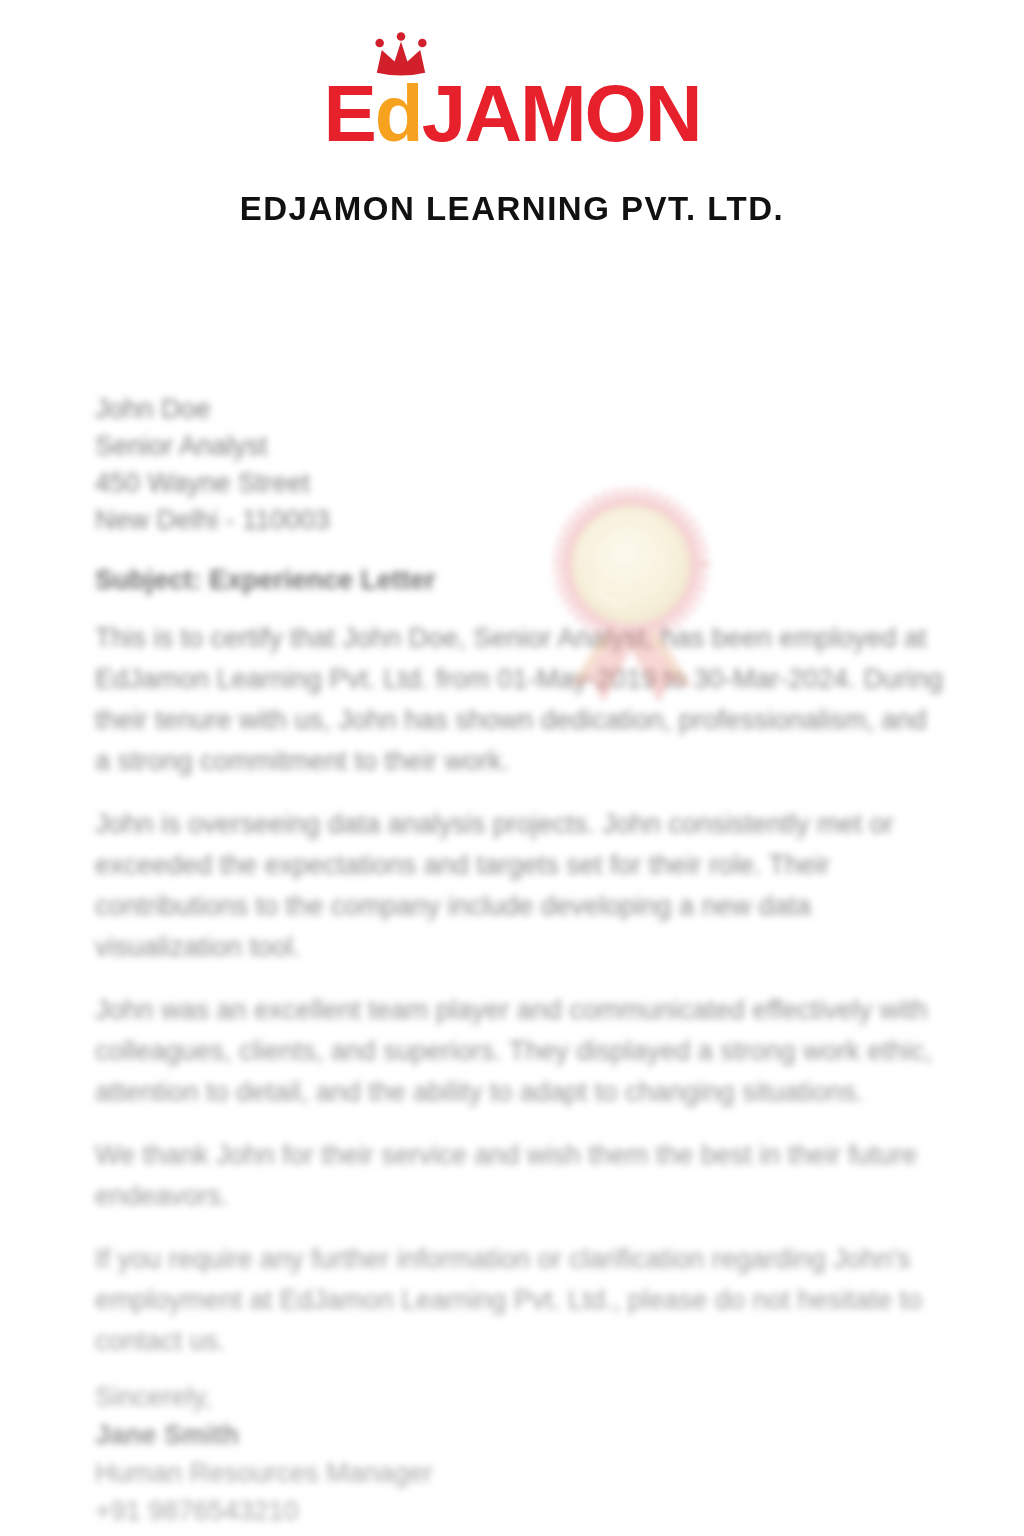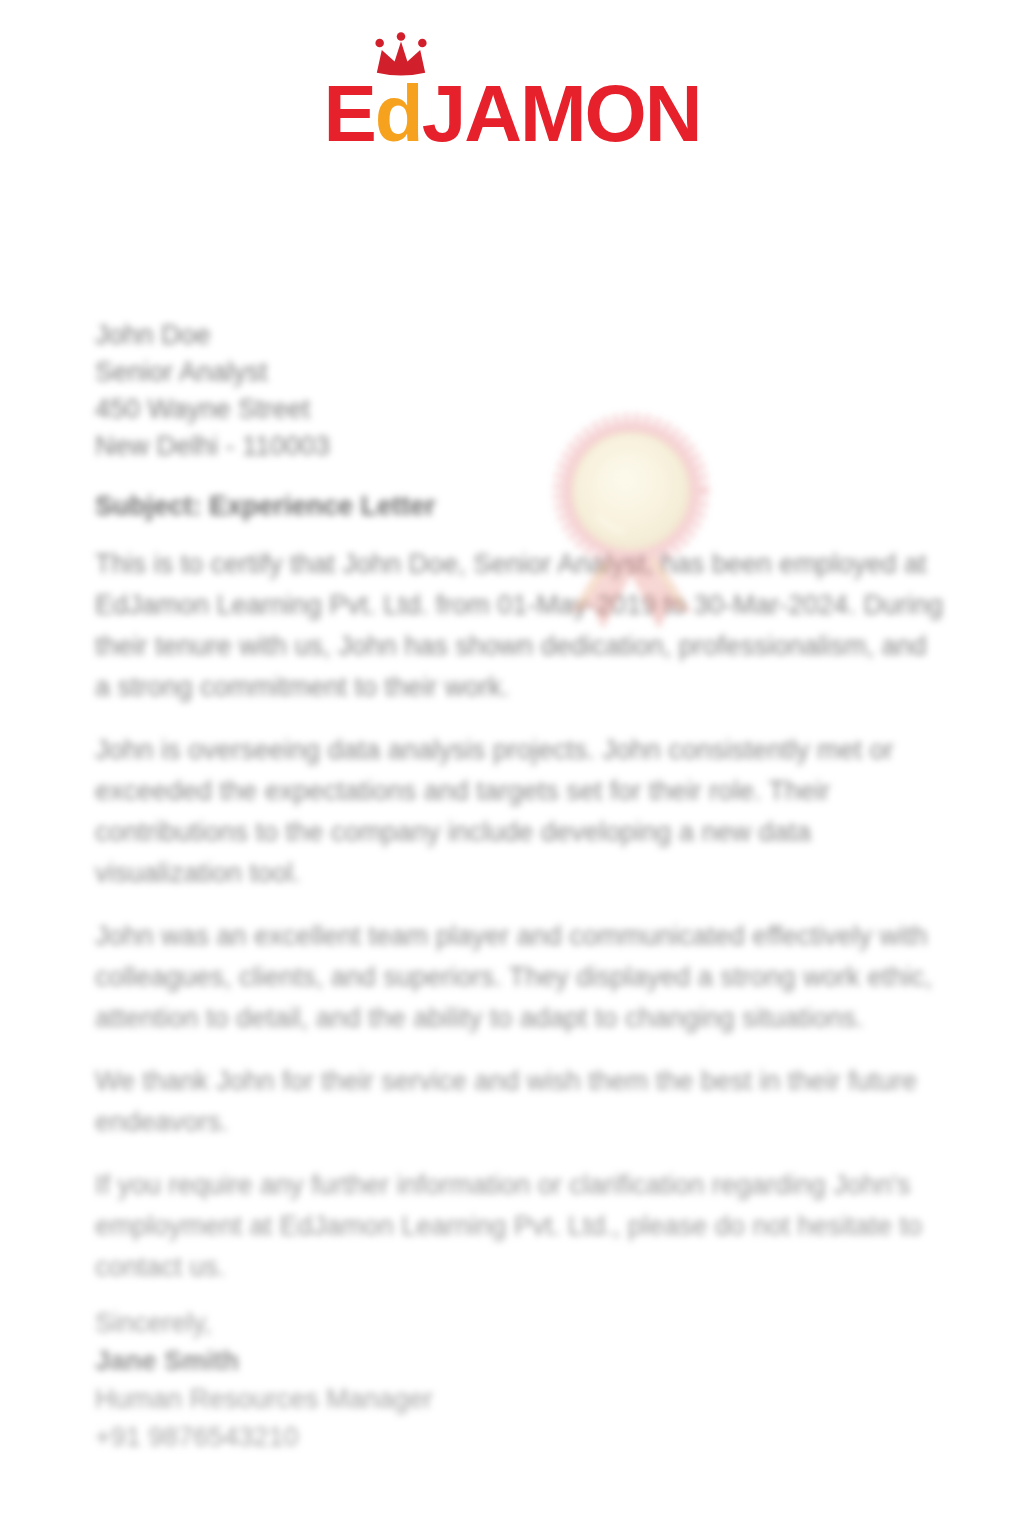--- a/index.html
+++ b/index.html
@@ -85,20 +85,21 @@
             <circle cx="45" cy="7" r="6"></circle>
             <circle cx="75" cy="16" r="6"></circle>
             <path d="M11,58 Q45,66 79,58 L72,26 L54,42 L45,14 L36,42 L18,26 Z"></path>
           </g>
         </svg>
       </span>
       <span class="logo-rest">JAMON</span>
     </div>
   </div>
 
+  <div class="company-name">EDJAMON LEARNING PVT. LTD.</div>
 
   <div class="letter">
 
     <svg class="medal" viewBox="0 0 156 228">
       <defs>
         <radialGradient id="goldGrad" cx="45%" cy="40%" r="65%">
           <stop offset="0%" stop-color="#f6ecc0"></stop>
           <stop offset="55%" stop-color="#e8d491"></stop>
           <stop offset="100%" stop-color="#d3b766"></stop>
         </radialGradient>

